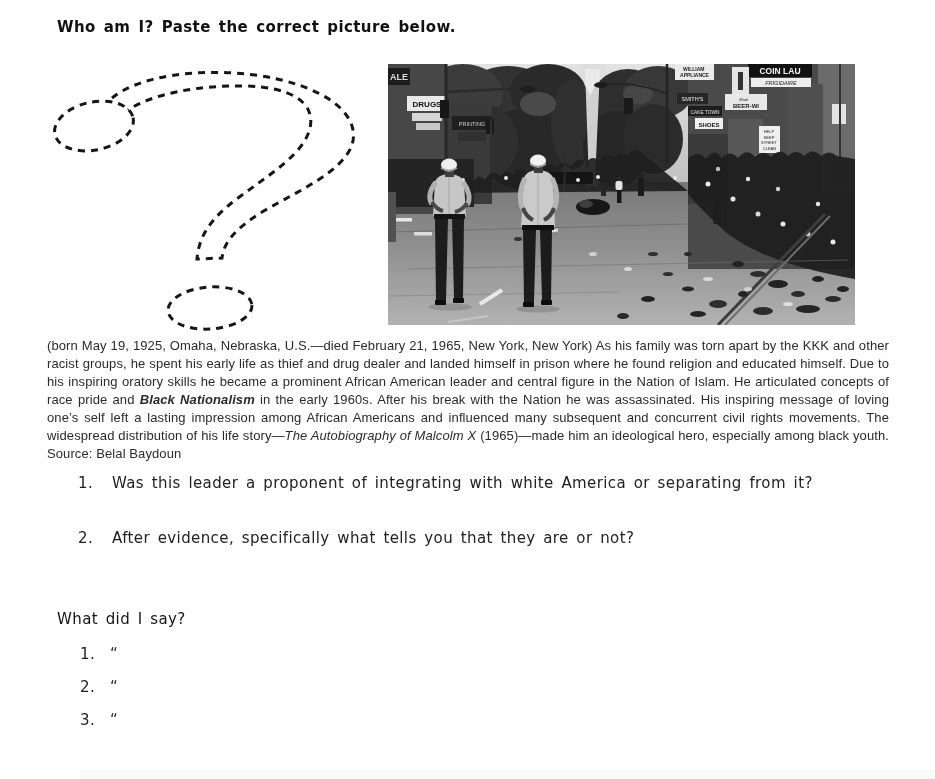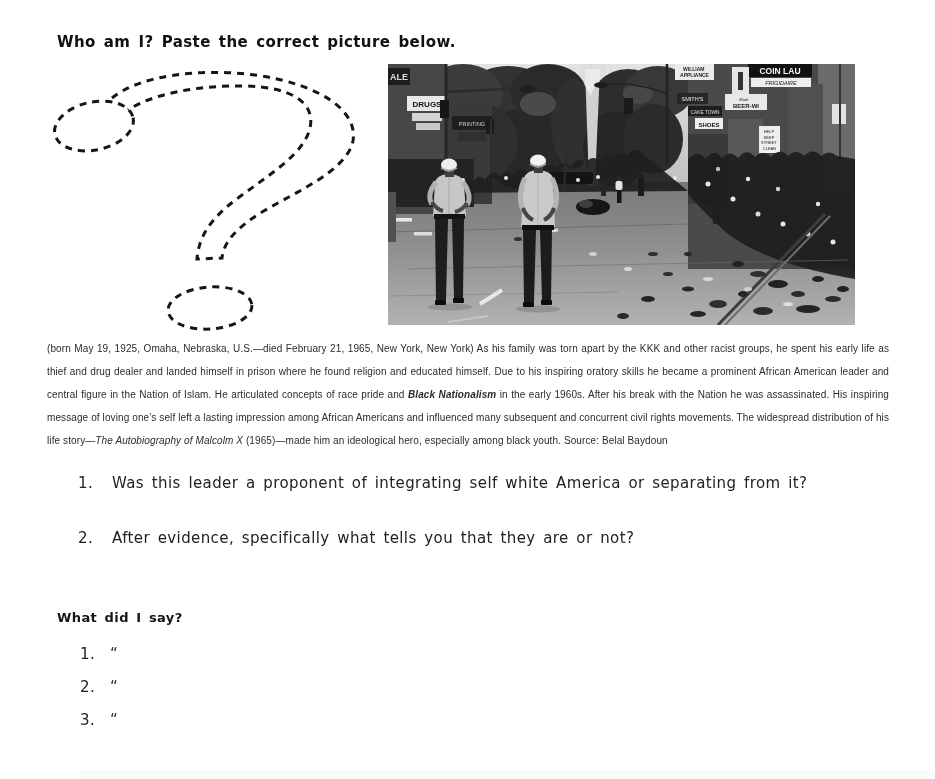--- a/index.html
+++ b/index.html
@@ -1,30 +1,30 @@
 <!DOCTYPE html>
 <html><head>
 <meta charset="utf-8">
 <style>
   html,body{margin:0;padding:0;background:#ffffff;}
   body{width:935px;height:779px;position:relative;overflow:hidden;
        font-family:"Liberation Sans",sans-serif;color:#1a1a1a;}
   .abs{position:absolute;}
   .comic{font-family:"DejaVu Sans",sans-serif;letter-spacing:.4px;word-spacing:2.5px;}
-  .title{left:57px;top:33px;font-size:15px;font-weight:600;color:#111;}
+  .title{left:57px;top:18px;font-size:15px;font-weight:600;color:#111;}
   .qmark{left:42px;top:66px;}
   .qmark path,.qmark ellipse{fill:none;stroke:#161616;stroke-width:3;stroke-dasharray:7 6;stroke-linecap:butt;}
   .photo{left:388px;top:64px;}
-  .bio{left:47px;top:337px;width:842px;font-size:10px;line-height:23px;
+  .bio{left:47px;top:337px;width:842px;font-size:13px;line-height:18px;
        text-align:justify;color:#2b2b2b;letter-spacing:.1px;}
   .bio .bi{font-weight:bold;font-style:italic;}
   .bio .it{font-style:italic;}
   .qrow{left:78px;display:flex;font-size:15px;color:#222;}
   .qnum{width:34px;flex:0 0 34px;}
-  .say-title{left:57px;top:610px;font-size:13px;font-weight:700;color:#151515;}
+  .say-title{left:57px;top:610px;font-size:15px;font-weight:400;color:#151515;}
   .say-row{left:80px;display:flex;font-size:15px;color:#222;}
   .say-num{width:30px;flex:0 0 30px;}
   .bottom-bar{left:80px;top:770px;width:855px;height:9px;background:#fafafa;}
   svg text{font-family:"Liberation Sans",sans-serif;}
 </style>
 </head>
 <body>
 
 <div class="abs title comic">Who am I?  Paste the correct picture below.</div>
 
@@ -251,21 +251,21 @@
     <rect x="146" y="101" width="9" height="8" fill="#3b3b3b"></rect>
     <ellipse cx="150" cy="97" rx="8" ry="6.5" fill="#f1f1f1"></ellipse>
     <path d="M142,100 q8,5 16,0" fill="none" stroke="#9a9a9a" stroke-width="1.5"></path>
   </g>
 </svg>
 
 <div class="abs bio"><span>(born May 19, 1925, Omaha, Nebraska, U.S.—died February 21, 1965, New York, New York) As his family was torn apart by the KKK and other racist groups, he spent his early life as thief and drug dealer and landed himself in prison where he found religion and educated himself.   Due to his inspiring oratory skills he became a prominent African American leader and central figure in the Nation of Islam.  He articulated concepts of race pride and </span><span class="bi">Black Nationalism</span><span> in the early 1960s. After his break with the Nation he was assassinated.   His inspiring message of loving one’s self left a lasting impression among African Americans and influenced many subsequent and concurrent civil rights movements.  The widespread distribution of his life story—</span><span class="it">The Autobiography of Malcolm X</span><span> (1965)—made him an ideological hero, especially among black youth.   Source: Belal Baydoun</span></div>
 
 <div class="abs qrow comic" style="top:474px;">
   <span class="qnum">1.</span>
-  <span>Was this leader a proponent of integrating self white America or separating from it?</span>
+  <span>Was this leader a proponent of integrating with white America or separating from it?</span>
 </div>
 <div class="abs qrow comic" style="top:529px;">
   <span class="qnum">2.</span>
   <span>After evidence, specifically what tells you that they are or not?</span>
 </div>
 
 <div class="abs say-title comic">What did I say?</div>
 <div class="abs say-row comic" style="top:645px;">
   <span class="say-num">1.</span>
   <span>“</span>

